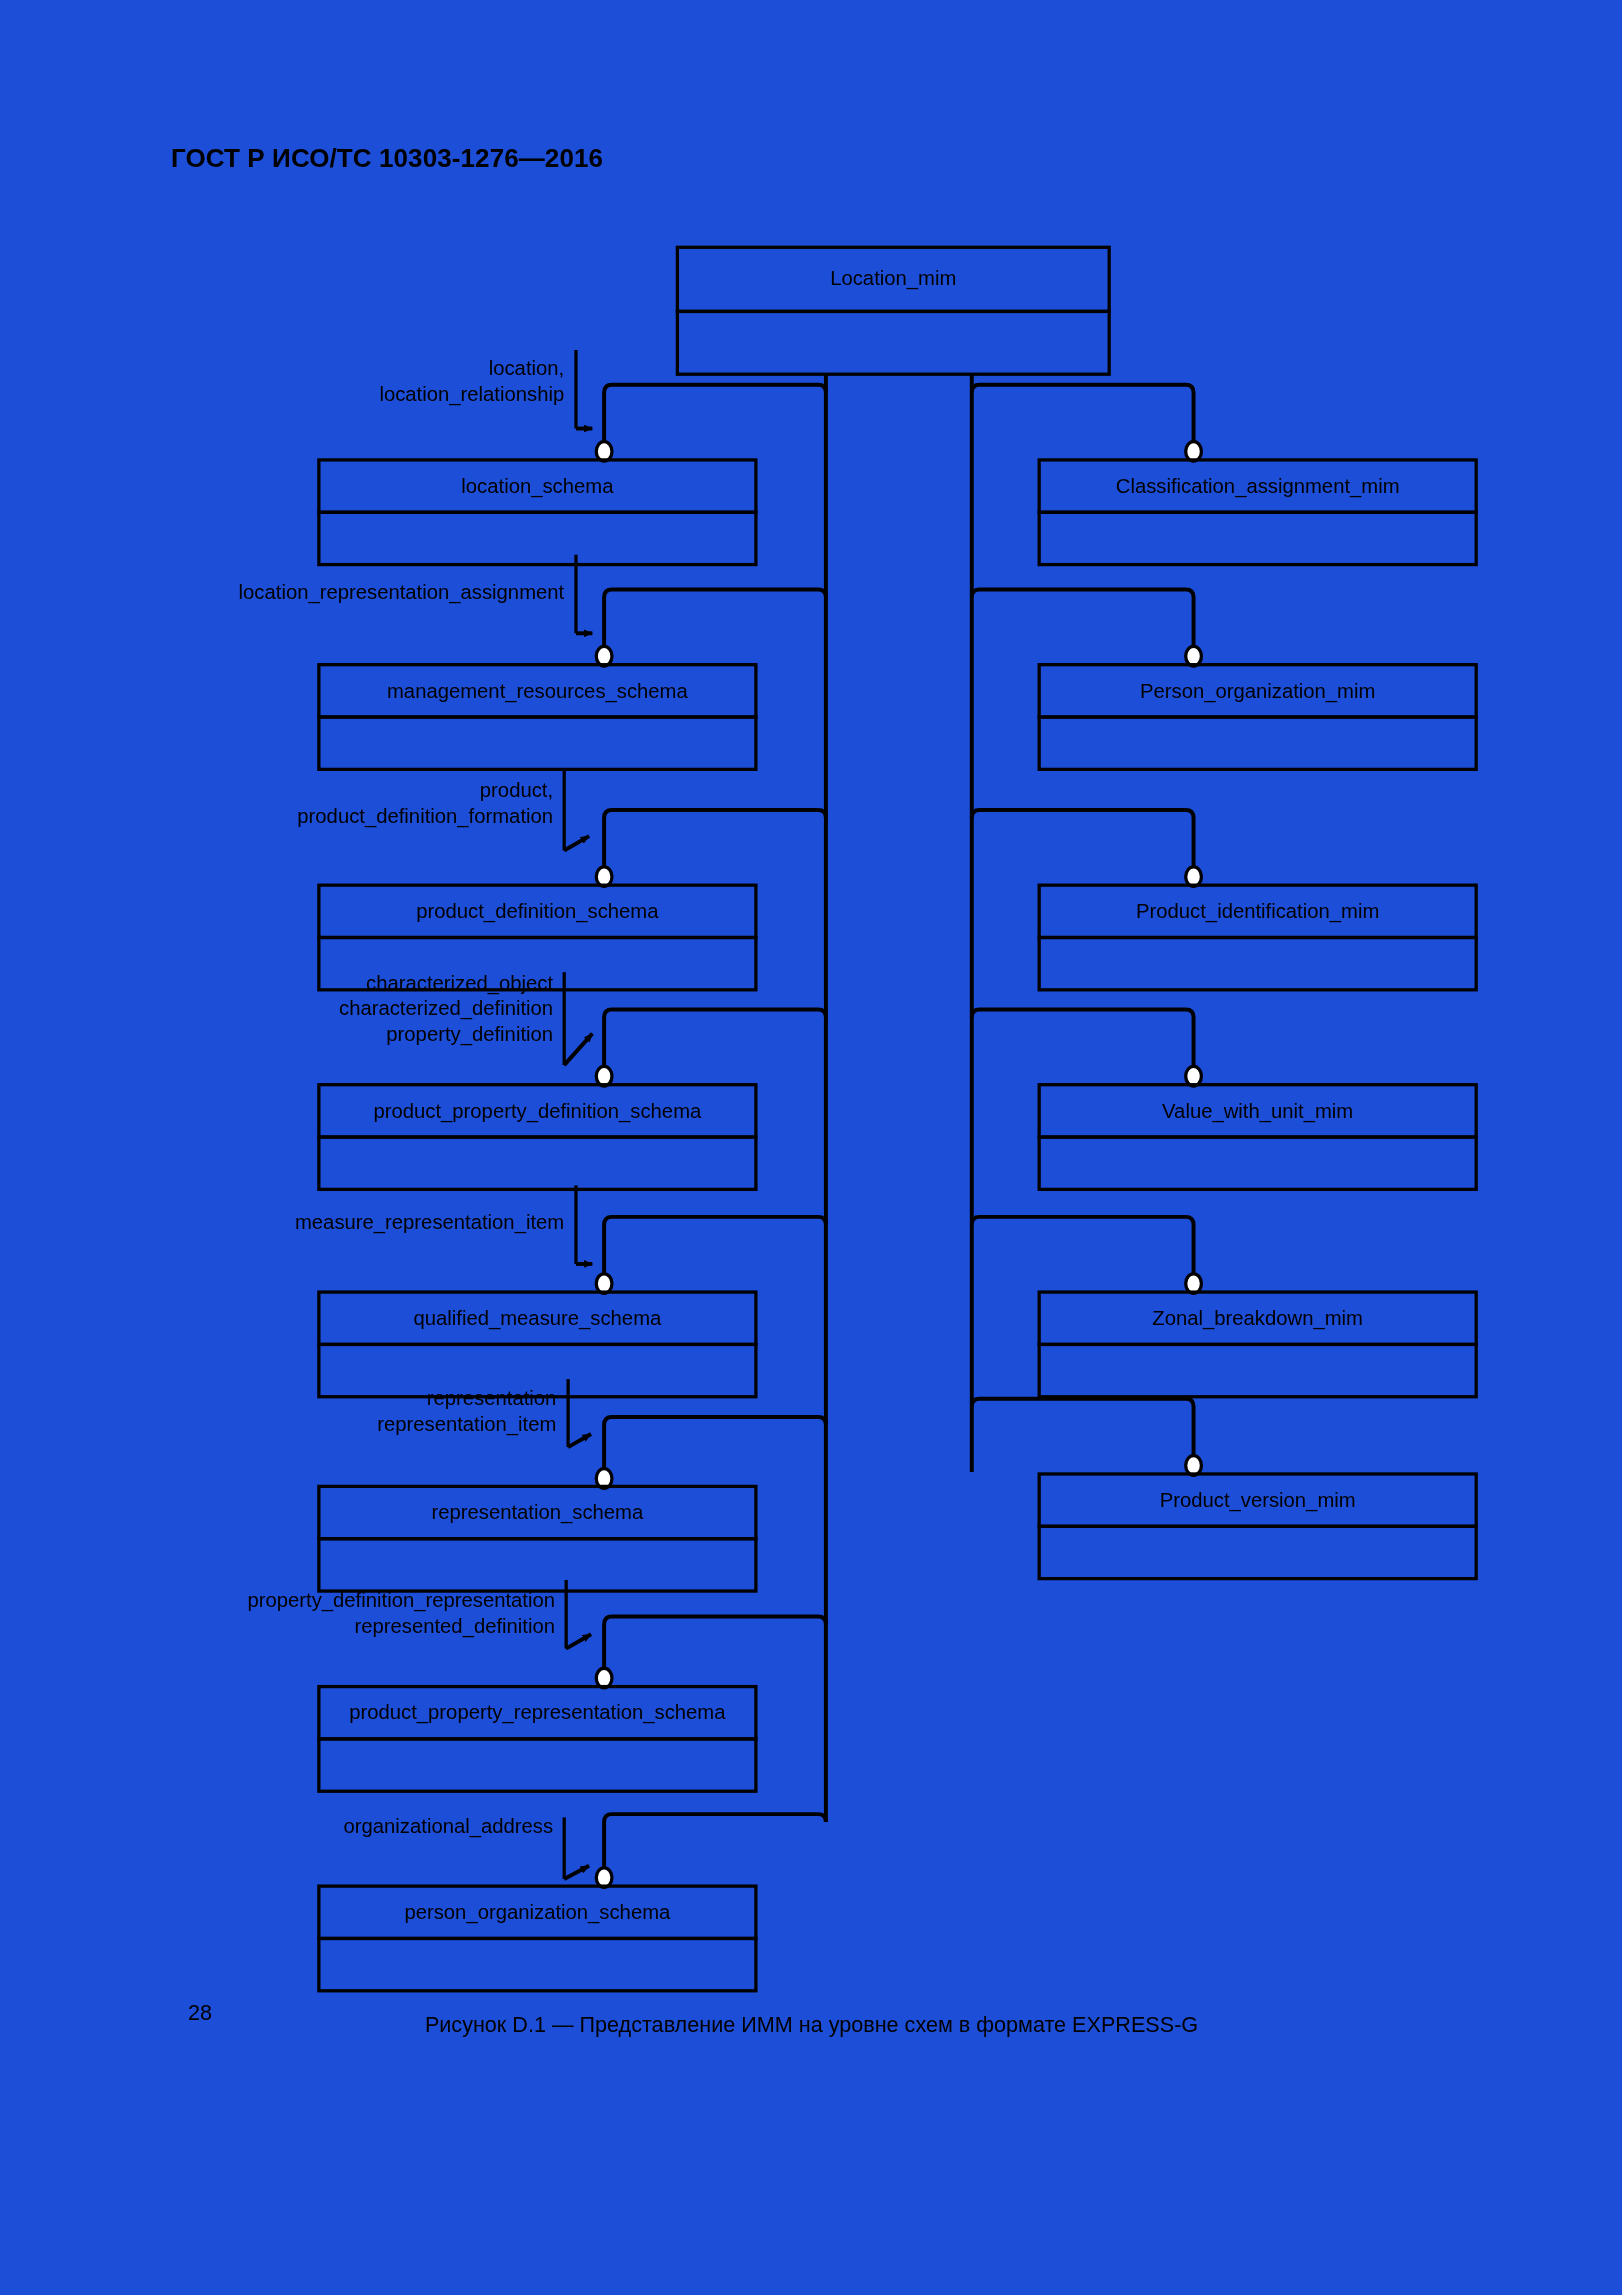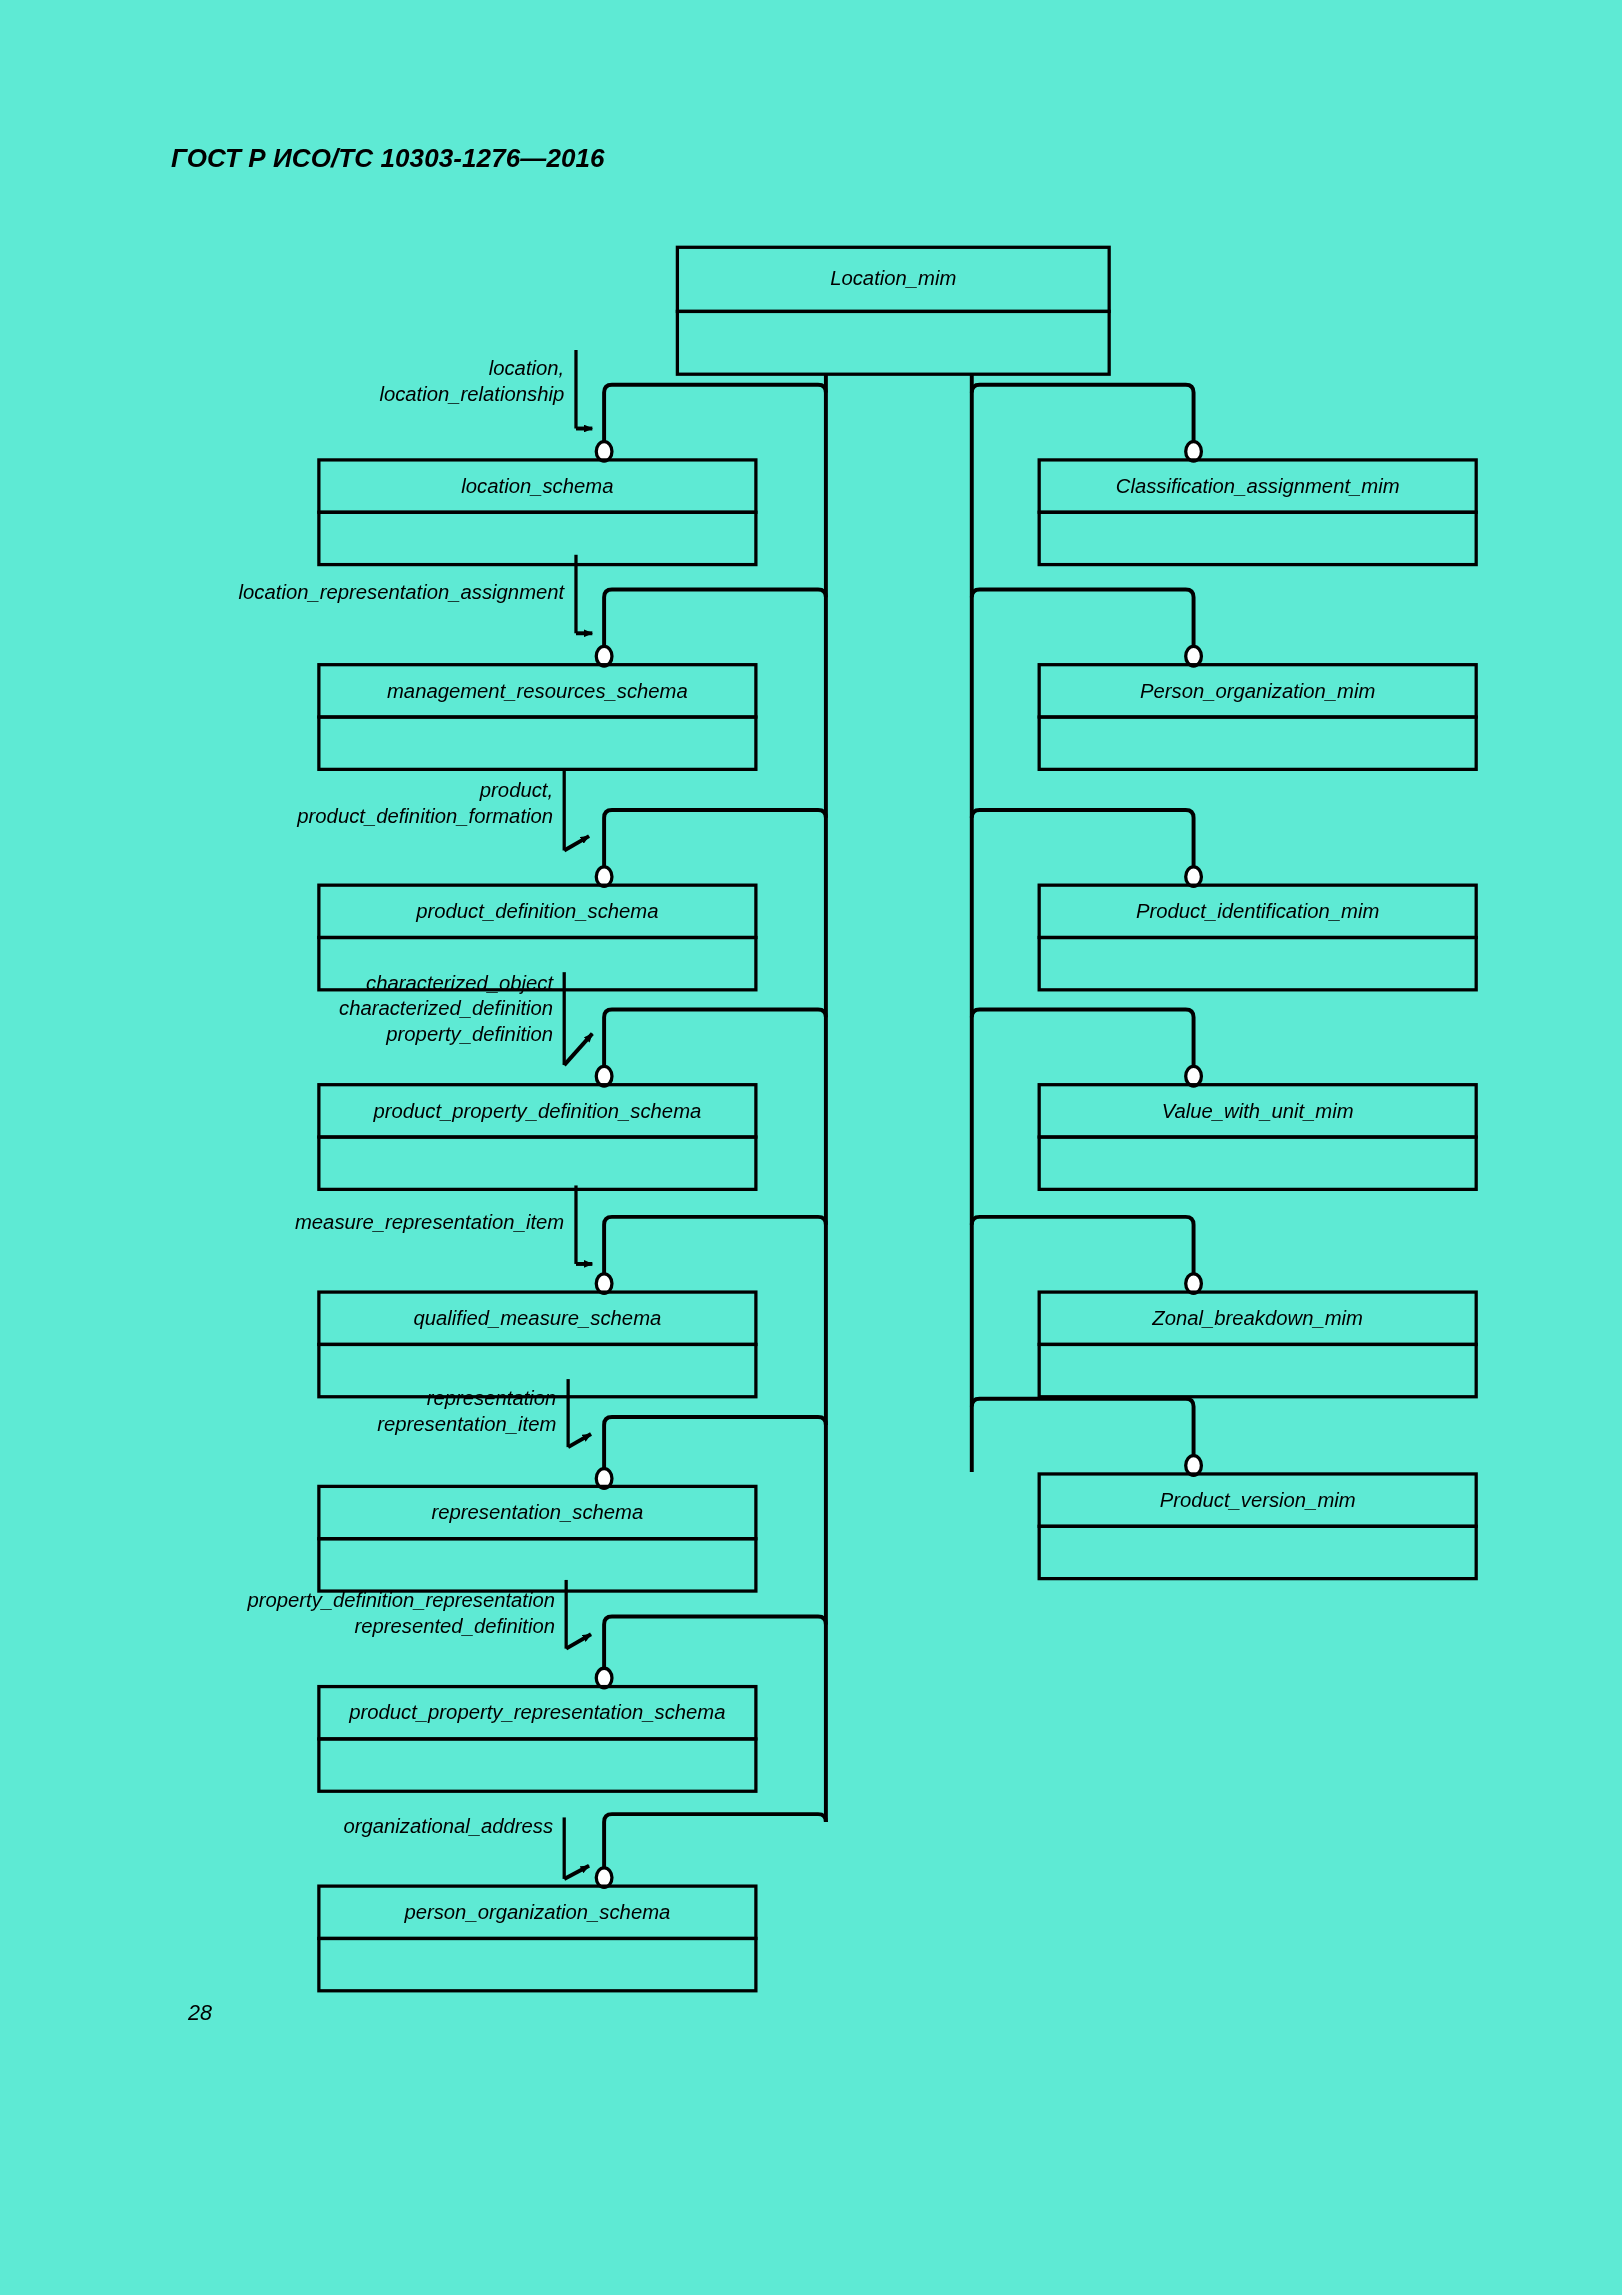--- a/index.html
+++ b/index.html
@@ -3,21 +3,21 @@
 <meta charset="utf-8">
 <style>
   html,body{margin:0;padding:0;background:#ffffff;}
   body{
     width:1623px;height:2295px;
     font-family:"Liberation Sans","DejaVu Sans",sans-serif;
     color:#000;
     position:relative;
     overflow:hidden;
   }
-  #page{position:absolute;inset:0;background:#5eead4;font-style:italic;}
+  #page{position:absolute;inset:0;background:#1d4ed8;}
 
   .doc-header{
     position:absolute;
     left:171px;top:143px;
     font-size:26px;
     font-weight:bold;
     letter-spacing:0.1px;
     white-space:nowrap;
   }
 
@@ -242,17 +242,18 @@
       <ellipse cx="1824" cy="2240" rx="12" ry="15" fill="#fff" stroke="#000" stroke-width="5"></ellipse>
     </g>
     <g>
       <rect class="ln" x="1588" y="2253" width="668" height="80" fill="#fff" stroke-width="5"></rect>
       <rect class="ln" x="1588" y="2333" width="668" height="80" fill="#fff" stroke-width="5"></rect>
       <text class="box-label" x="1922" y="2295" text-anchor="middle" dominant-baseline="middle">Product_version_mim</text>
     </g>
 
   </svg>
 
+  <div class="fig-caption">Рисунок D.1 — Представление ИММ на уровне схем в формате EXPRESS-G</div>
 
   <div class="page-number">28</div>
 
 </div>
 
 
 </body></html>

